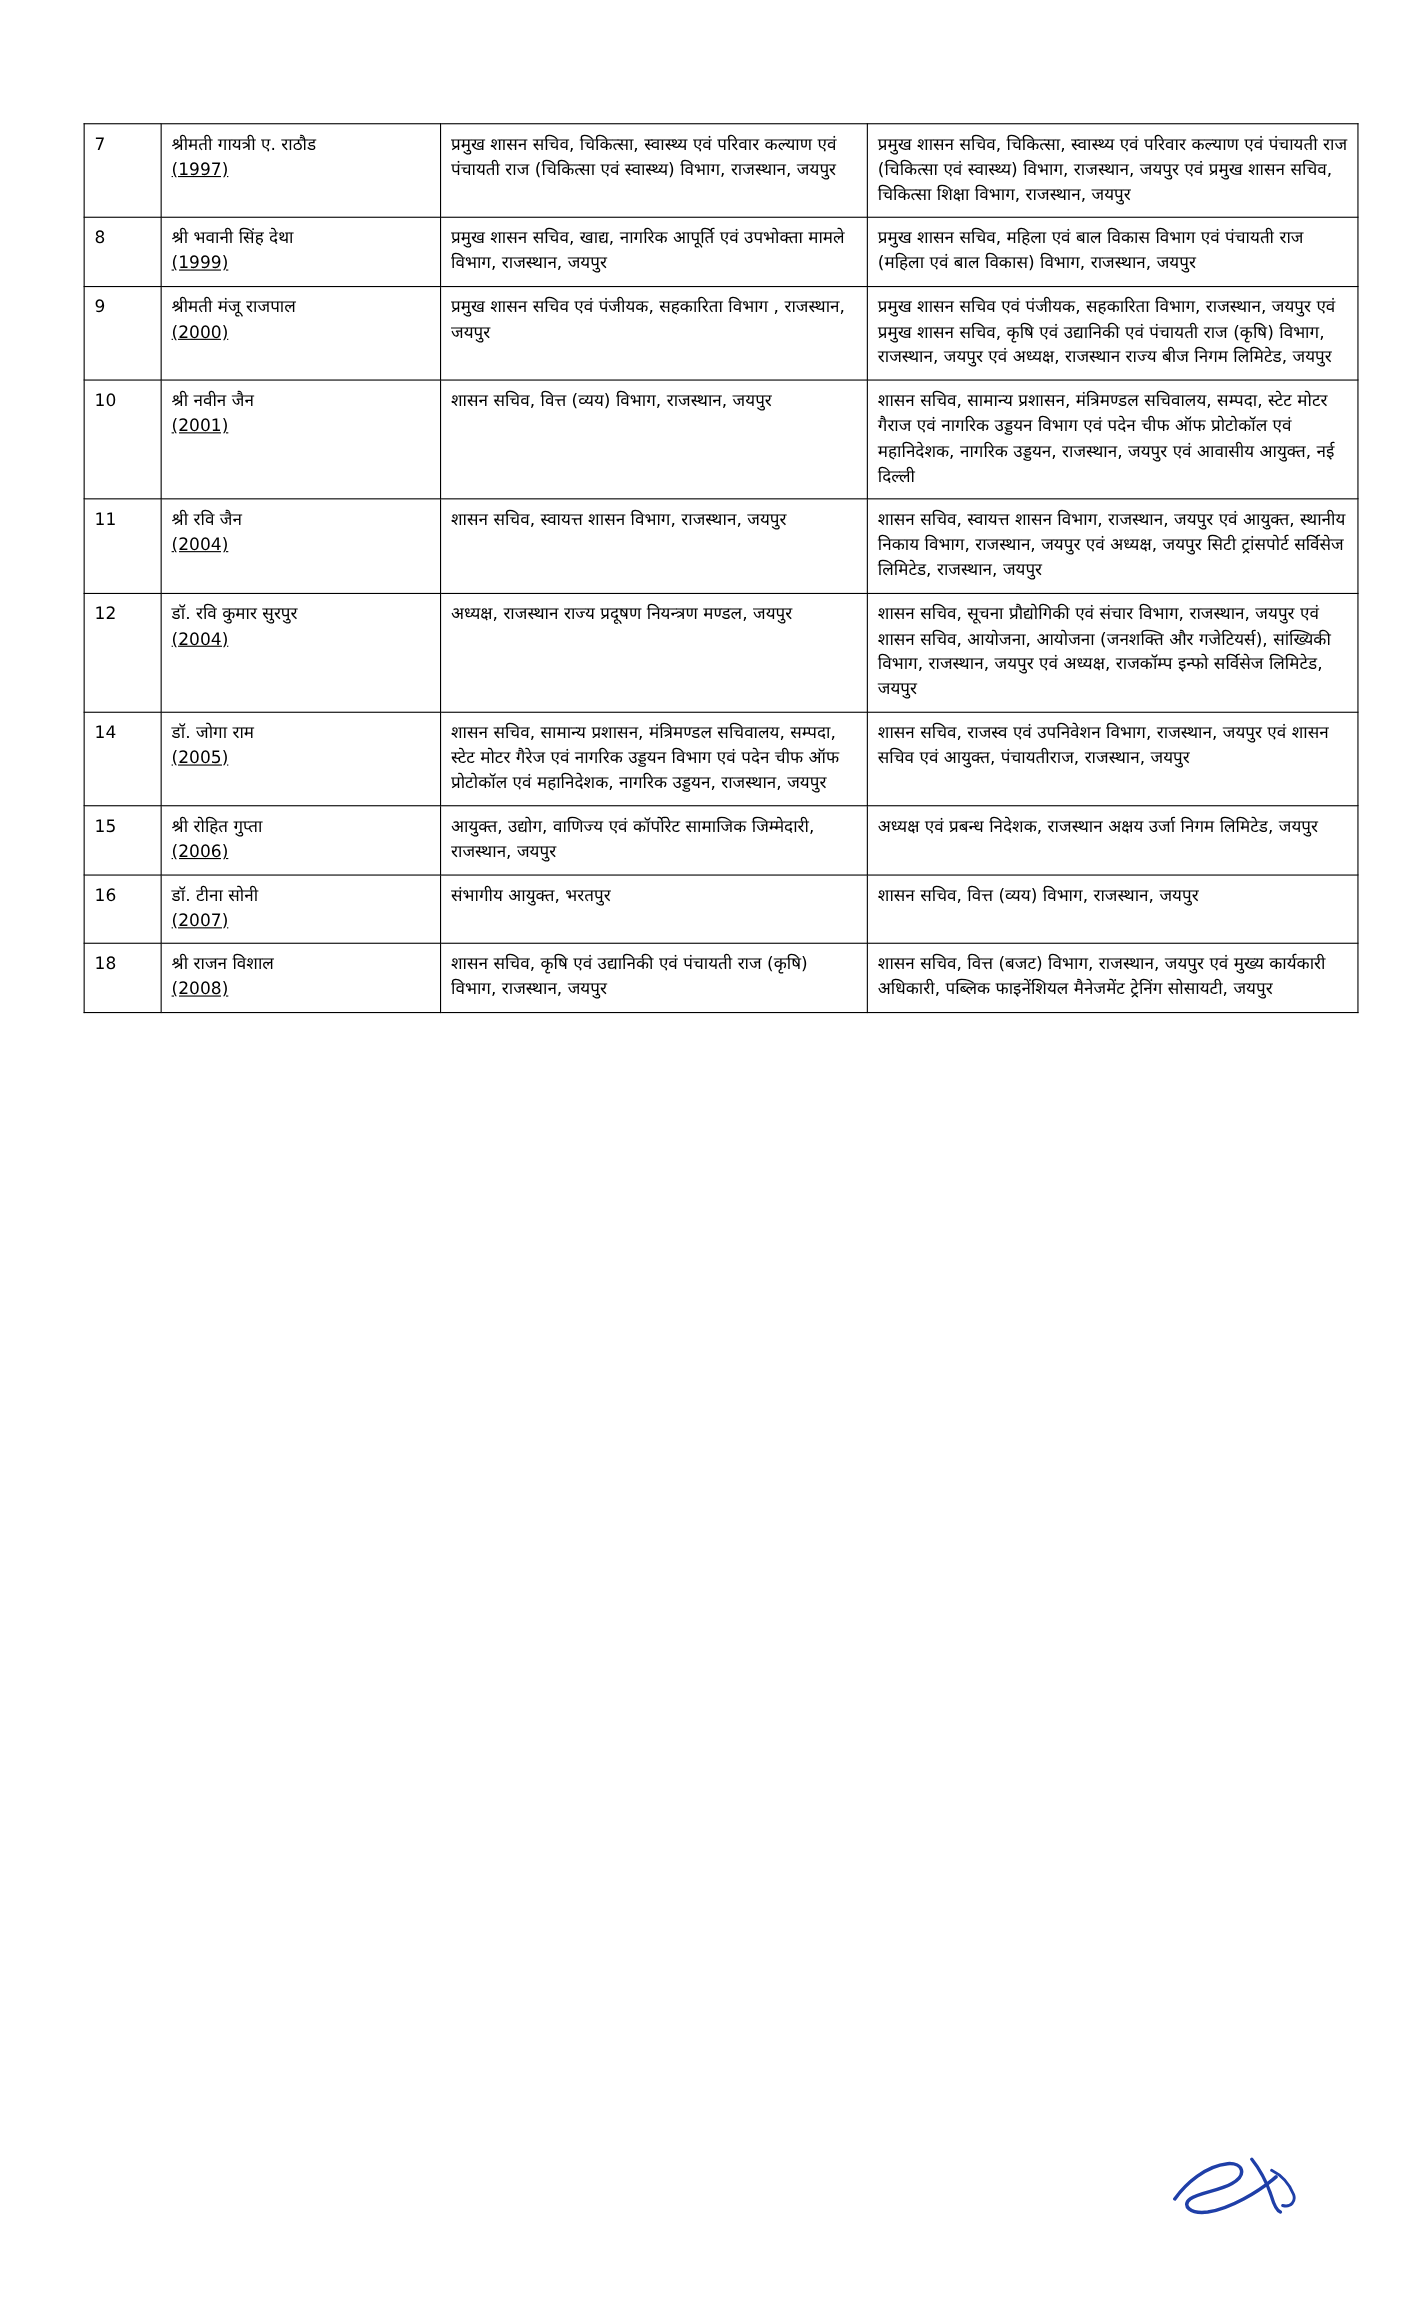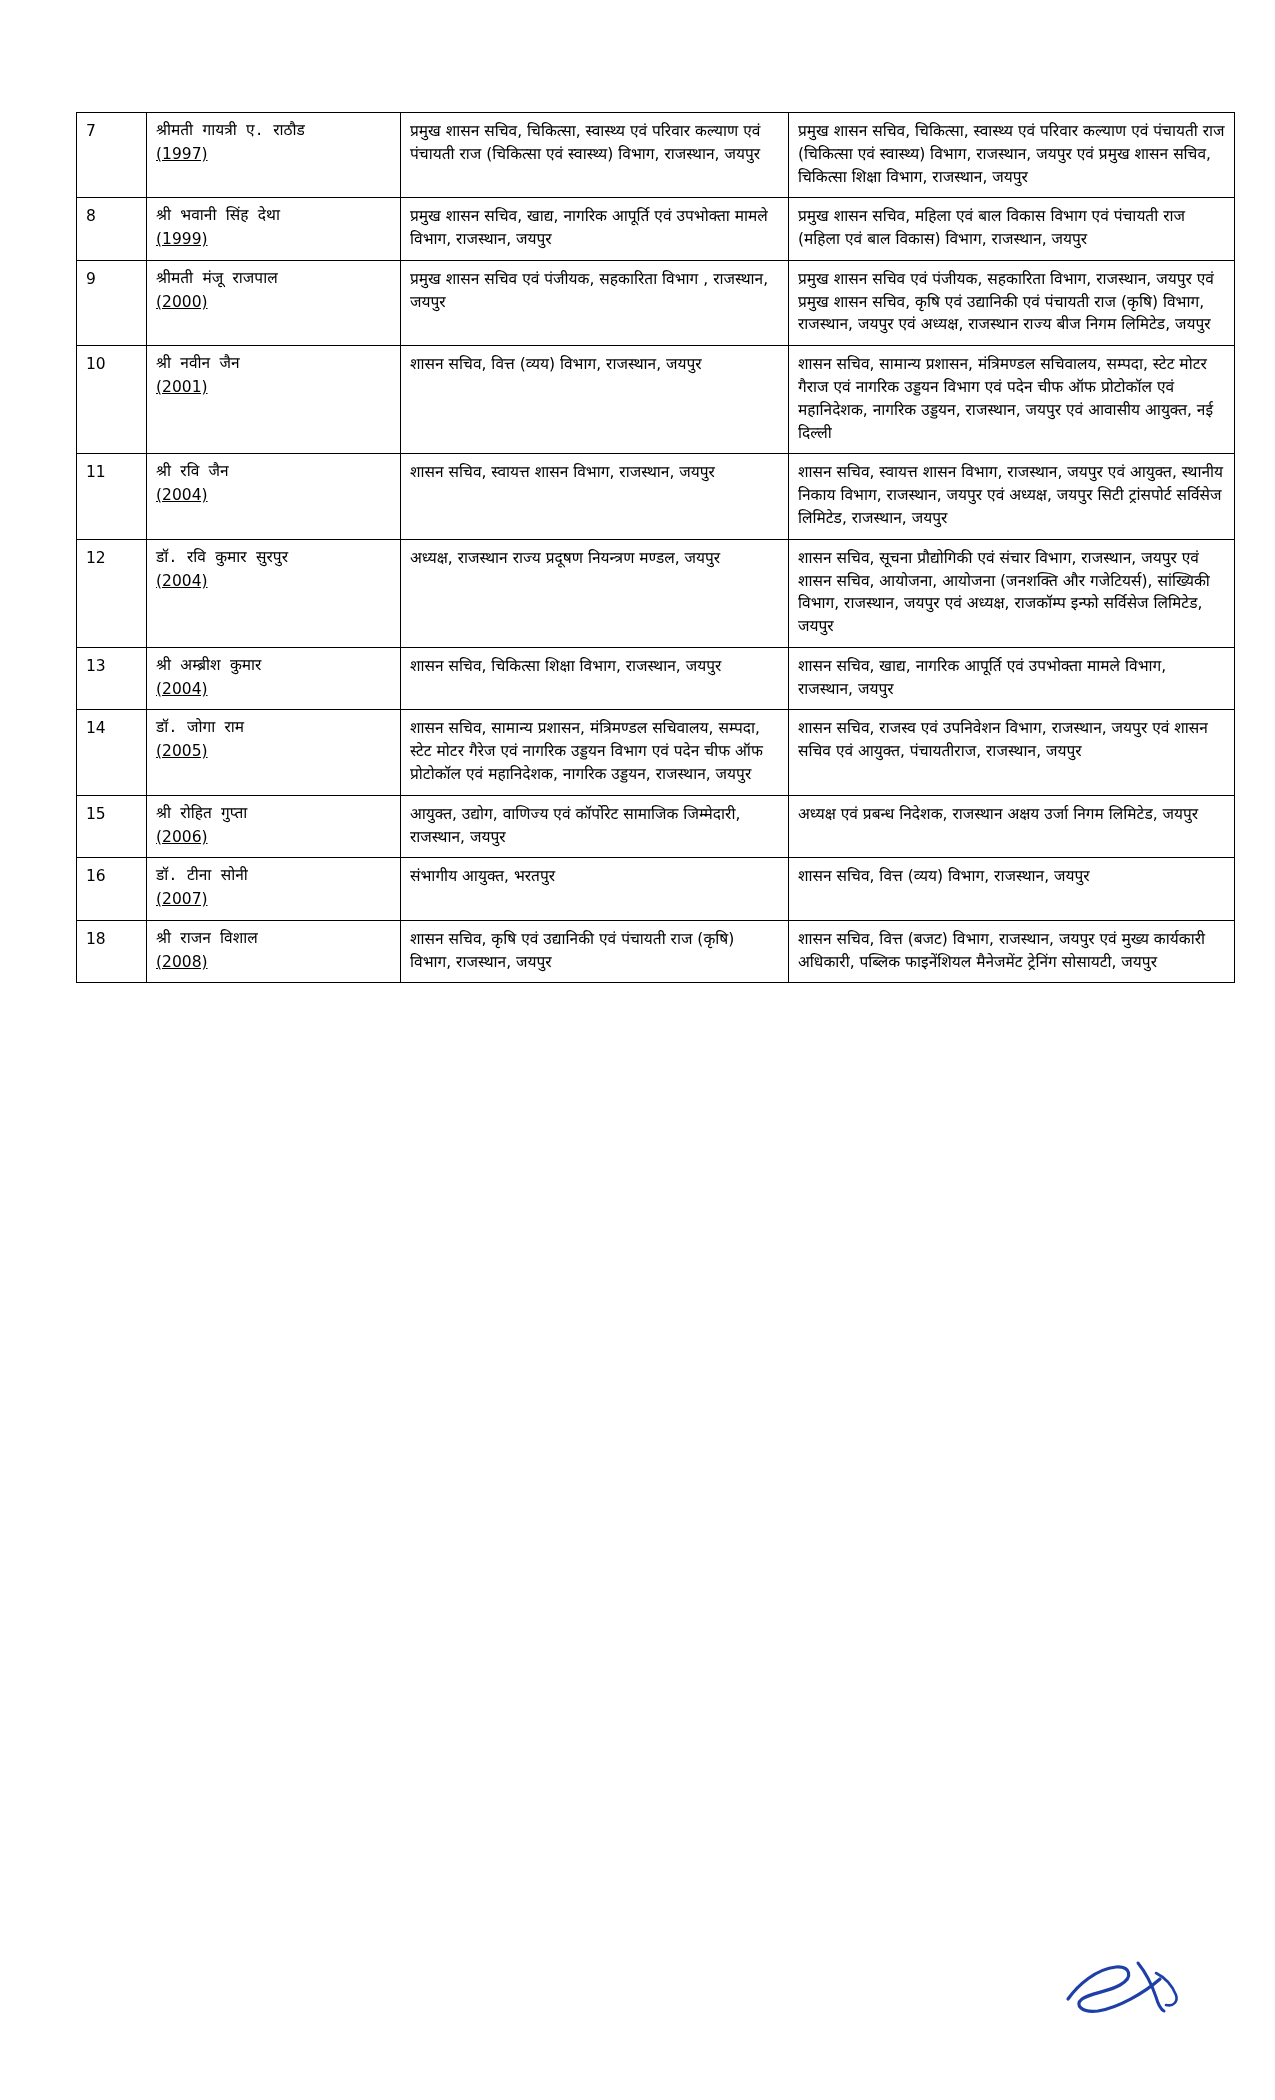--- a/index.html
+++ b/index.html
@@ -38,21 +38,21 @@
     padding: 7px 8px 9px 9px;
     font-size: 15.5px;
     line-height: 1.47;
     font-family: "DejaVu Sans", "Liberation Sans", sans-serif;
   }
   td.col-sn { width: 52px; padding-left: 8px; }
   td.col-name { width: 236px; }
   td.col-prev { width: 370px; }
   td.col-new { width: 428px; }
 
-  .name-line { display: block; font-family: Liberation Mono, monospace; }
+  .name-line { display: block; }
   .year-line { display: block; text-decoration: underline; }
 
   .cell-pad-xl { padding-bottom: 26px; }
   .cell-pad-lg { padding-bottom: 20px; }
   .cell-pad-md { padding-bottom: 14px; }
   .cell-pad-sm { padding-bottom: 8px; }
 
   .signature {
     position: absolute;
     left: 1060px;
@@ -124,29 +124,20 @@
         <tr>
           <td class="col-sn cell-pad-xl">12</td>
           <td class="col-name cell-pad-xl">
             <span class="name-line">डॉ. रवि कुमार सुरपुर</span>
             <span class="year-line">(2004)</span>
           </td>
           <td class="col-prev cell-pad-xl">अध्यक्ष, राजस्थान राज्य प्रदूषण नियन्त्रण मण्डल, जयपुर</td>
           <td class="col-new cell-pad-xl">शासन सचिव, सूचना प्रौद्योगिकी एवं संचार विभाग, राजस्थान, जयपुर एवं शासन सचिव, आयोजना, आयोजना (जनशक्ति और गजेटियर्स), सांख्यिकी विभाग, राजस्थान, जयपुर एवं अध्यक्ष, राजकॉम्प इन्फो सर्विसेज लिमिटेड, जयपुर</td>
         </tr>
 
-        <tr>
-          <td class="col-sn cell-pad-md">13</td>
-          <td class="col-name cell-pad-md">
-            <span class="name-line">श्री अम्ब्रीश कुमार</span>
-            <span class="year-line">(2004)</span>
-          </td>
-          <td class="col-prev cell-pad-md">शासन सचिव, चिकित्सा शिक्षा विभाग, राजस्थान, जयपुर</td>
-          <td class="col-new cell-pad-md">शासन सचिव, खाद्य, नागरिक आपूर्ति एवं उपभोक्ता मामले विभाग, राजस्थान, जयपुर</td>
-        </tr>
 
         <tr>
           <td class="col-sn cell-pad-lg">14</td>
           <td class="col-name cell-pad-lg">
             <span class="name-line">डॉ. जोगा राम</span>
             <span class="year-line">(2005)</span>
           </td>
           <td class="col-prev cell-pad-lg">शासन सचिव, सामान्य प्रशासन, मंत्रिमण्डल सचिवालय, सम्पदा, स्टेट मोटर गैरेज एवं नागरिक उड्डयन विभाग एवं पदेन चीफ ऑफ प्रोटोकॉल एवं महानिदेशक, नागरिक उड्डयन, राजस्थान, जयपुर</td>
           <td class="col-new cell-pad-lg">शासन सचिव, राजस्व एवं उपनिवेशन विभाग, राजस्थान, जयपुर एवं शासन सचिव एवं आयुक्त, पंचायतीराज, राजस्थान, जयपुर</td>
         </tr>

